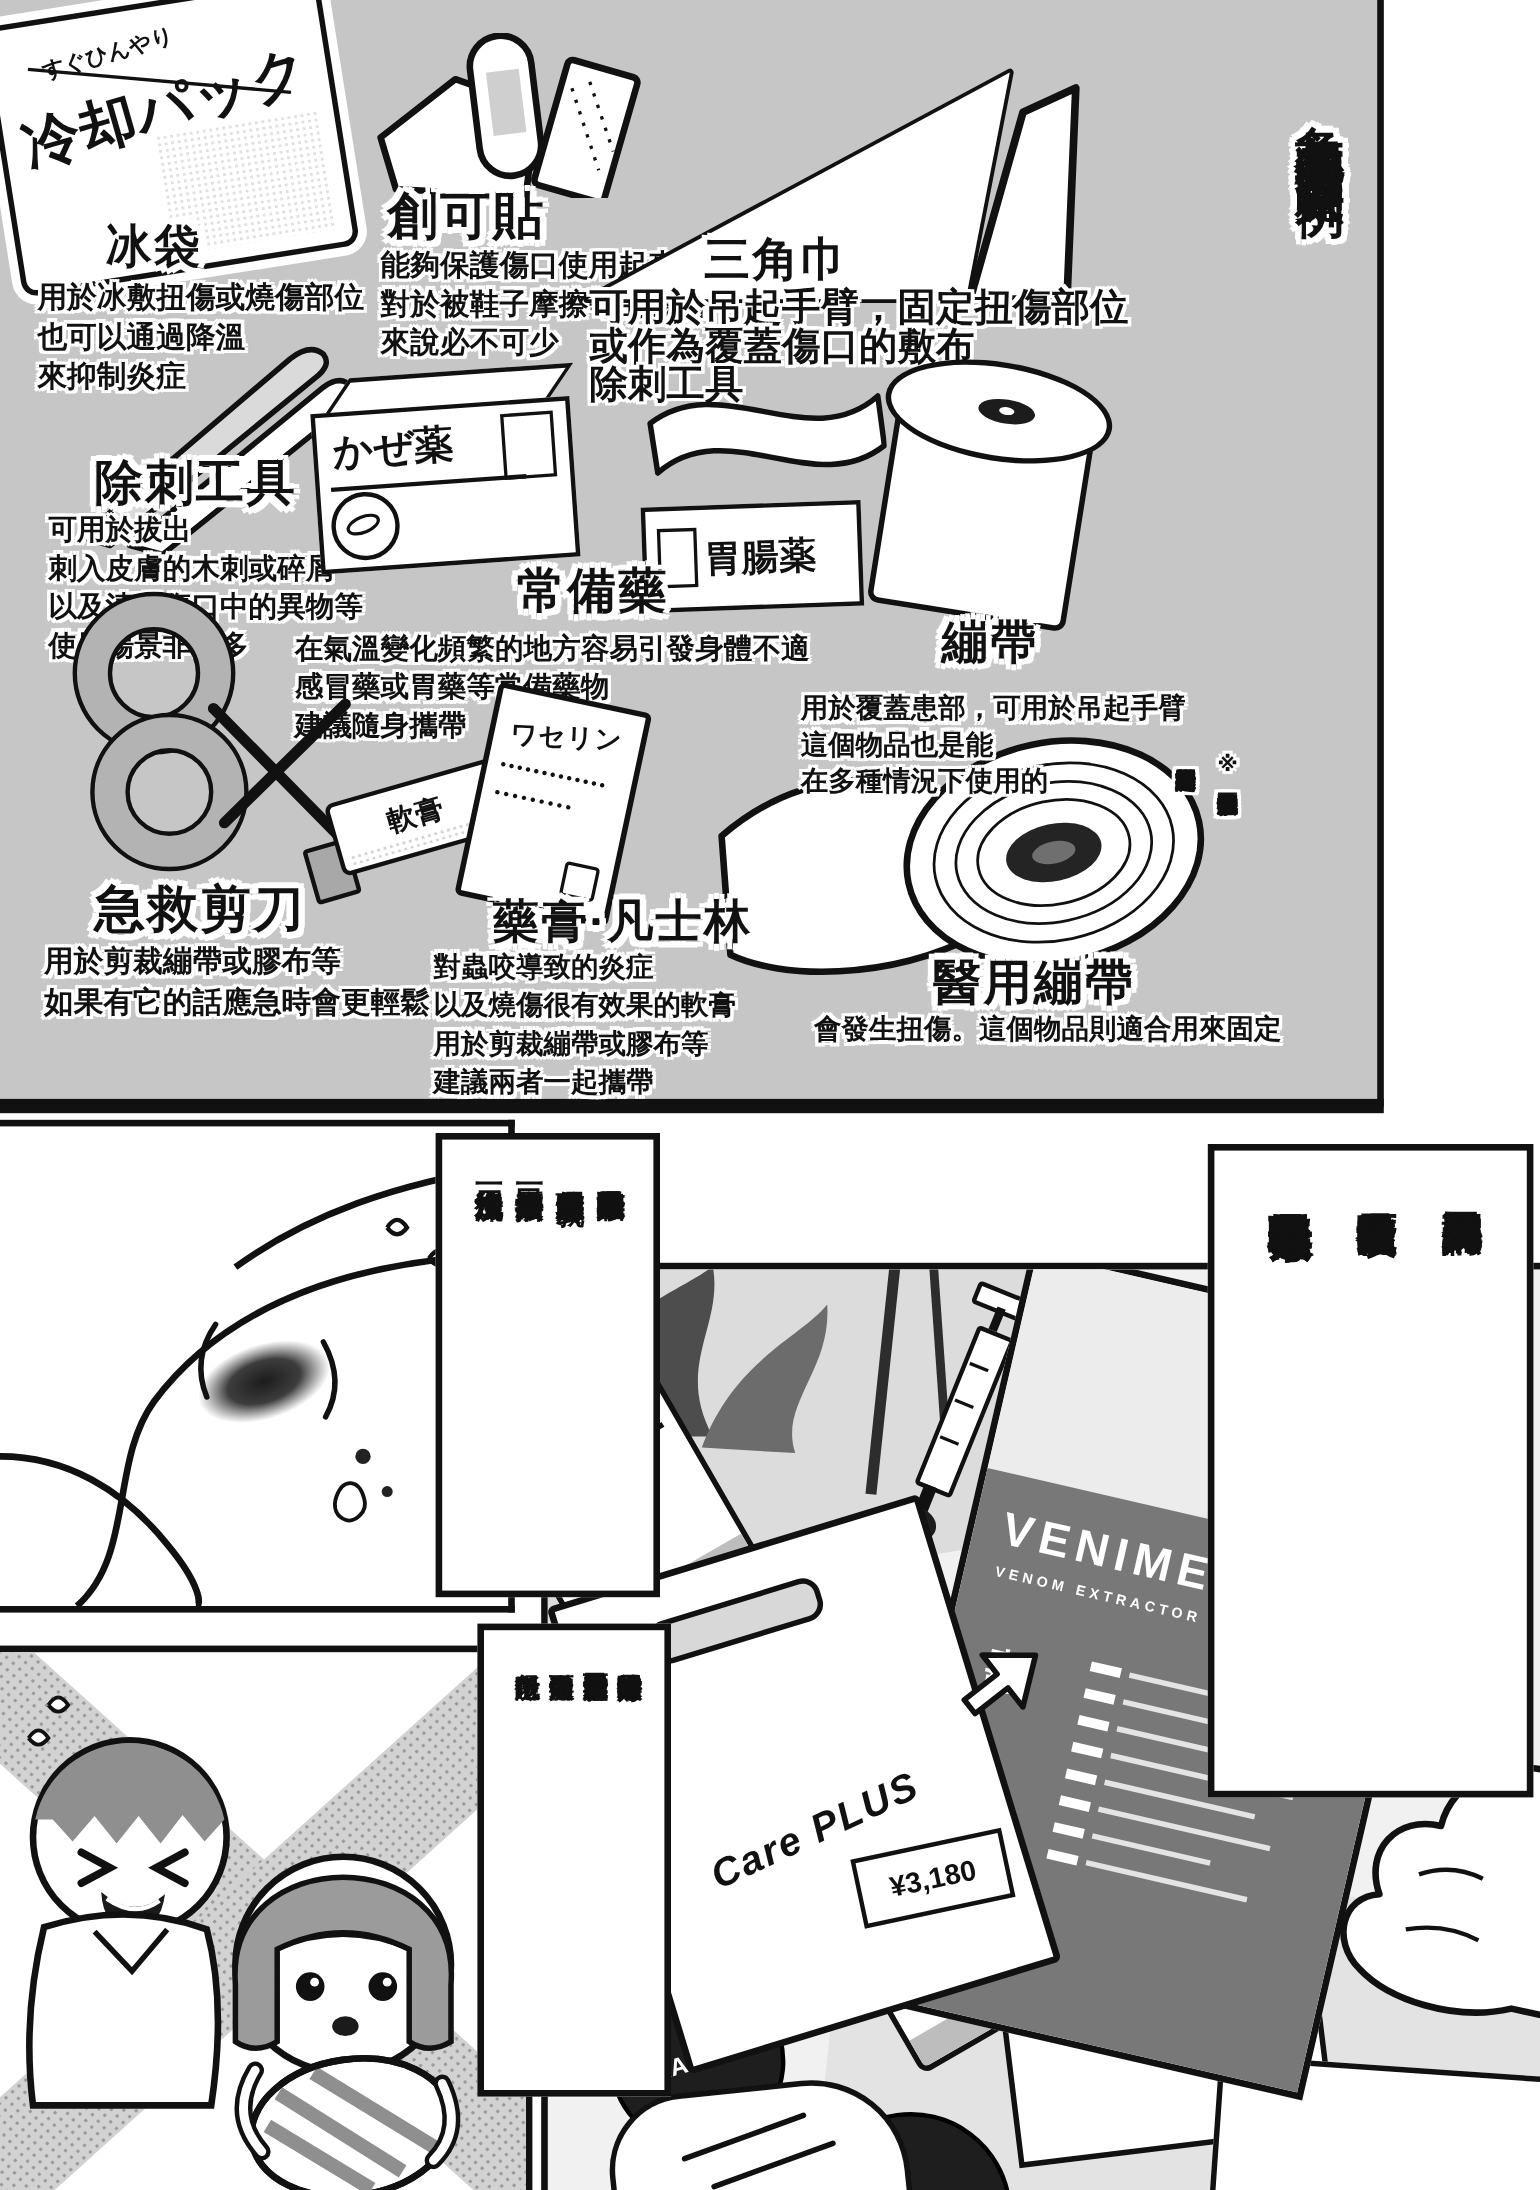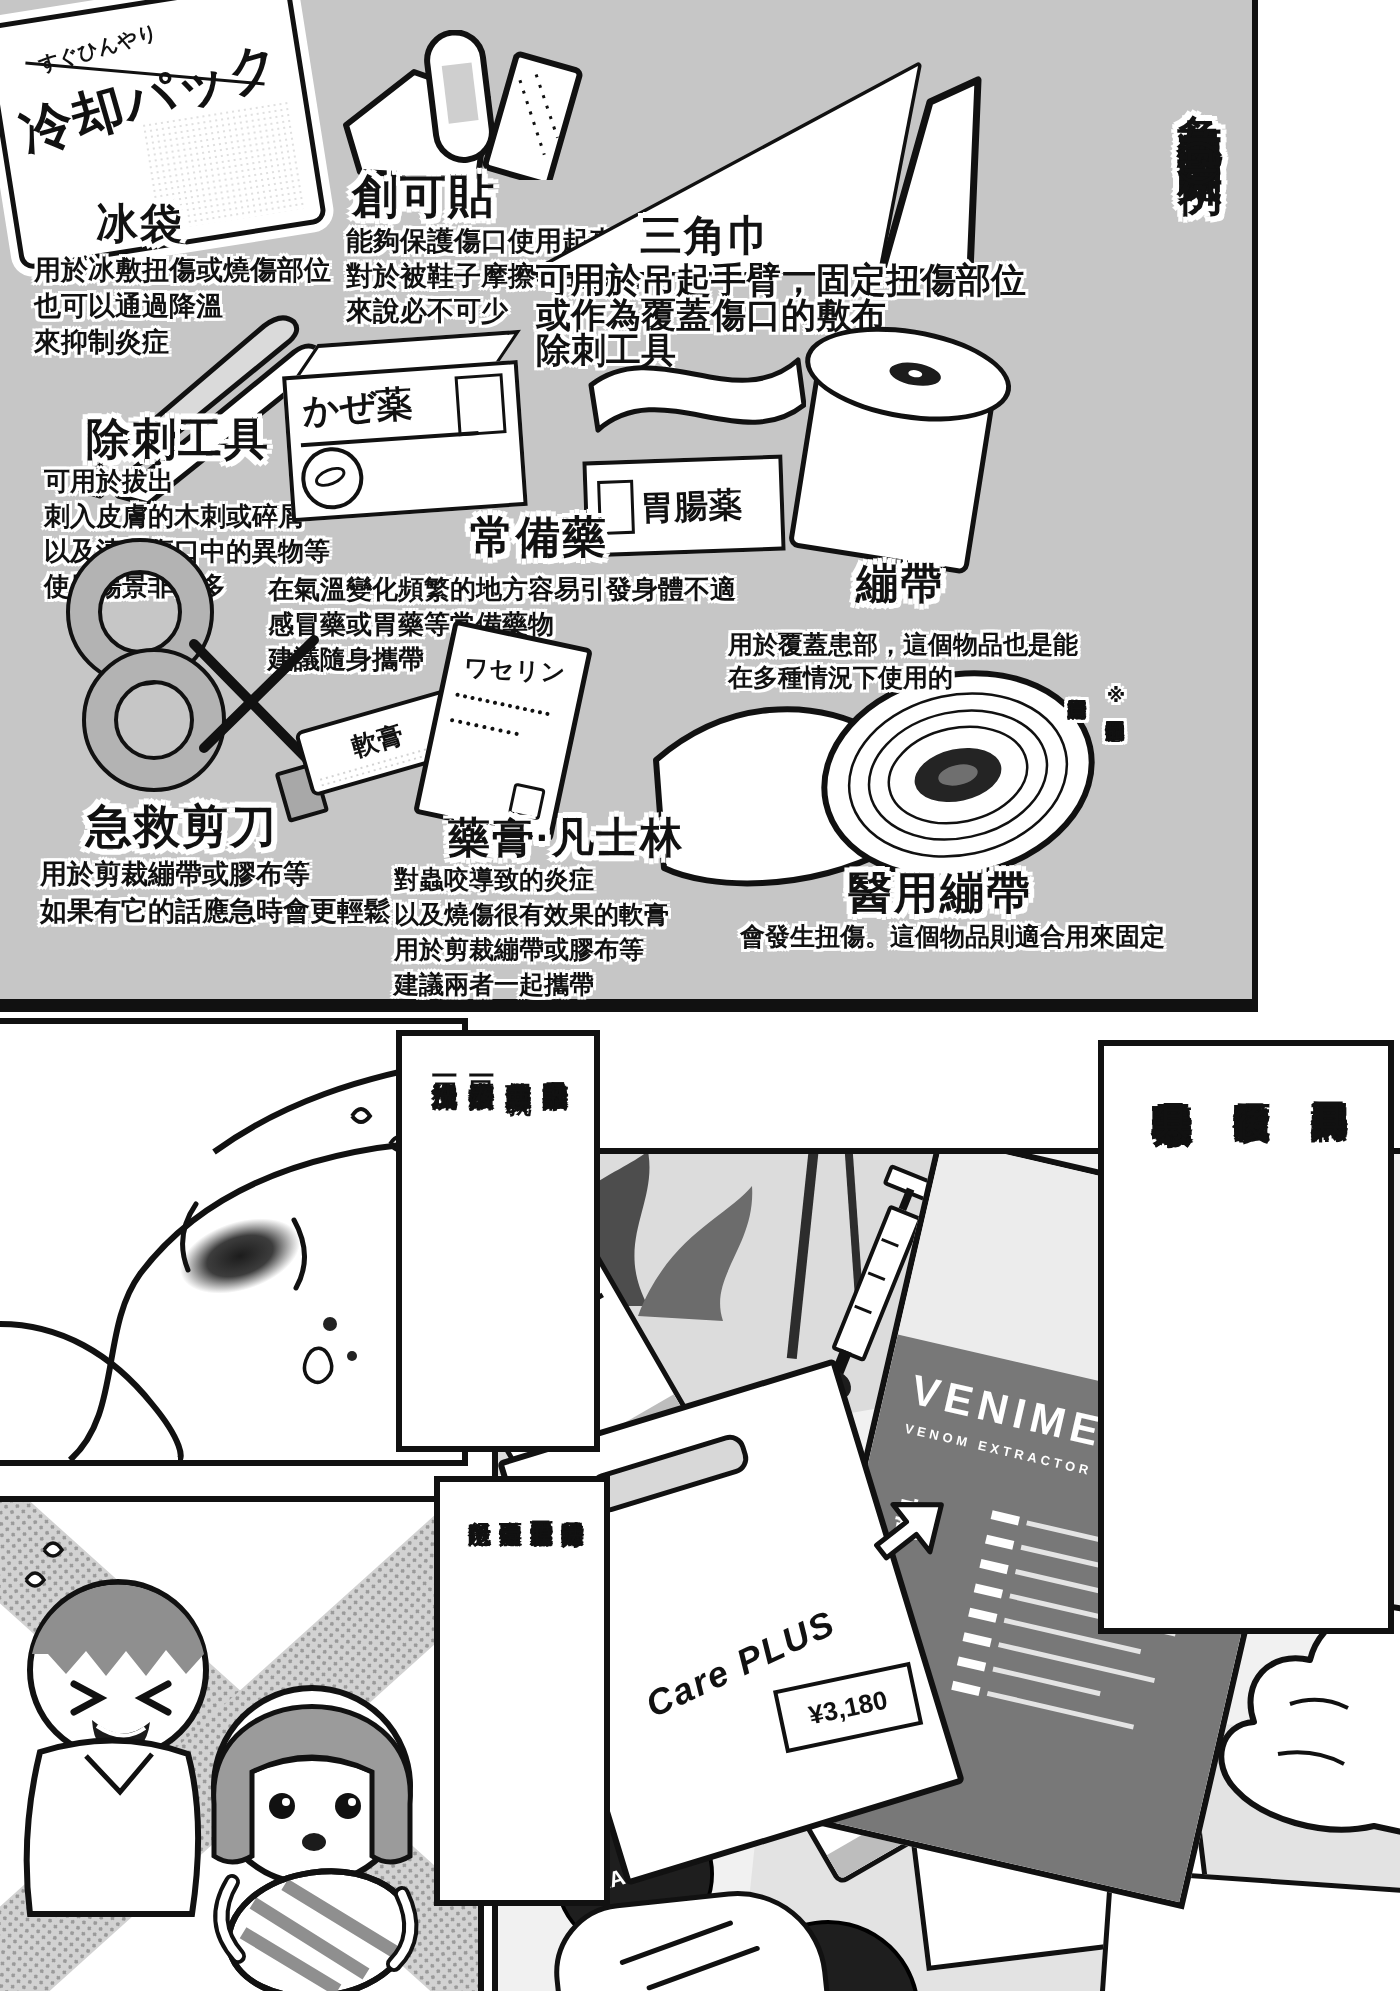--- a/index.html
+++ b/index.html
@@ -226,21 +226,22 @@
       <path d="M5,55 C70,5 150,85 212,30 L218,75 C155,125 75,45 12,100 Z" fill="#fff" stroke="#111" stroke-width="5" stroke-linejoin="round"></path>
     </svg>
     <div id="roll-art" class="abs">
       <div class="roll-body"></div>
       <div class="roll-top">
         <div class="roll-hole"></div>
       </div>
     </div>
     <div class="lbl halo-lg" style="left:856px;top:556px;font-size:42px;z-index:2">繃帶</div>
     <div class="desc halo" style="left:728px;top:628px;font-size:25px;line-height:33px;z-index:2">
-      <div>用於覆蓋患部，這個物品也是能</div>
+      <div>用於覆蓋患部，可用於吊起手臂</div>
+      <div>這個物品也是能</div>
       <div>在多種情況下使用的</div>
     </div>
 
     <svg class="abs" style="left:58px;top:512px" width="280" height="285" viewBox="0 0 280 285">
       <circle cx="82" cy="100" r="56" fill="none" stroke="#b3b3b3" stroke-width="30"></circle>
       <circle cx="82" cy="100" r="72" fill="none" stroke="#111" stroke-width="4"></circle>
       <circle cx="82" cy="100" r="40" fill="none" stroke="#111" stroke-width="4"></circle>
       <circle cx="96" cy="208" r="54" fill="none" stroke="#b3b3b3" stroke-width="30"></circle>
       <circle cx="96" cy="208" r="70" fill="none" stroke="#111" stroke-width="4"></circle>
       <circle cx="96" cy="208" r="38" fill="none" stroke="#111" stroke-width="4"></circle>

